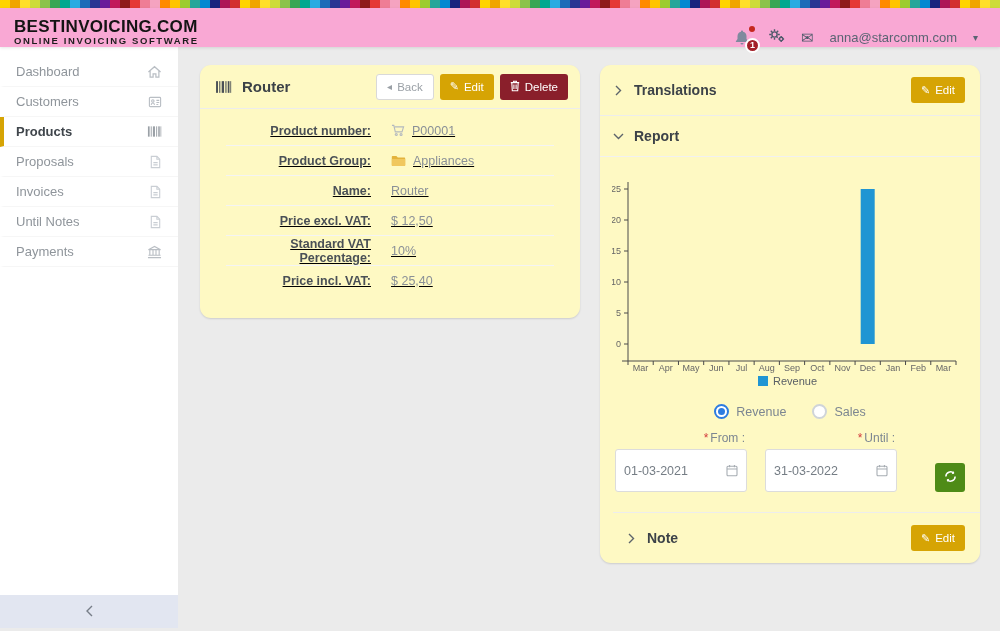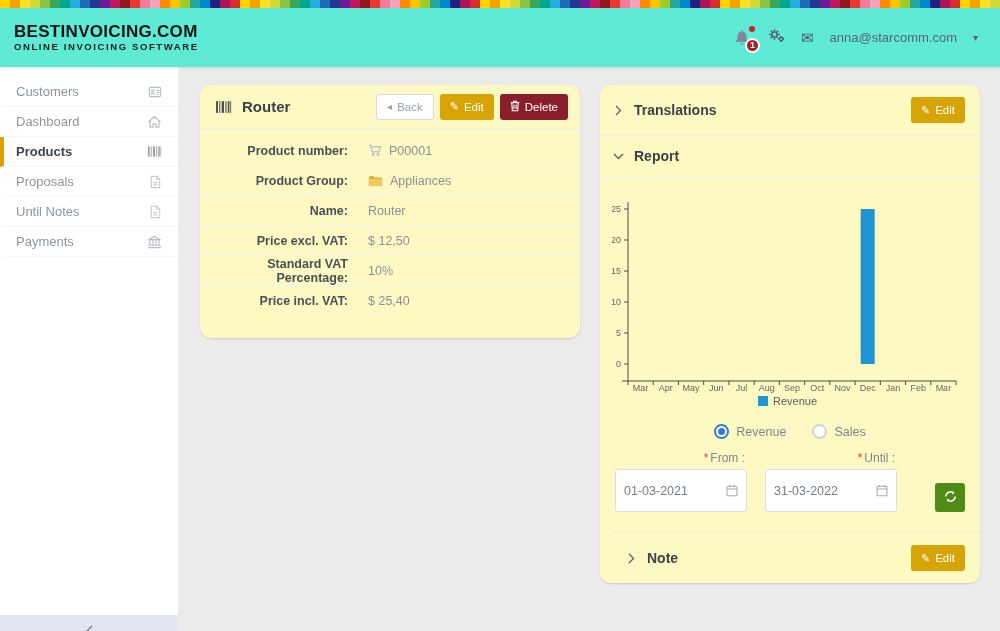--- a/index.html
+++ b/index.html
@@ -10,21 +10,21 @@
   .stripe { height:8px; width:100%;
     background:repeating-linear-gradient(90deg,
       #ffd400 0 10px,#f0a500 10px 20px,#ffdf2b 20px 30px,#cddc39 30px 40px,
       #8bc34a 40px 50px,#3aa655 50px 60px,#00a88f 60px 70px,#29abe2 70px 80px,
       #1e6bb8 80px 90px,#283593 90px 100px,#6a1b9a 100px 110px,#c2185b 110px 120px,
       #8e1b1b 120px 130px,#e53935 130px 140px,#ef7d95 140px 150px,#f5a3c0 150px 160px,
       #ff8a00 160px 170px,#ffc400 170px 180px,#9ccc2e 180px 190px,#26a69a 190px 200px,
       #0288d1 200px 210px,#1a237e 210px 220px,#ad1457 220px 230px,#d32f2f 230px 240px); }
 
   
-  .header { height:59px; background:#5eead4; display:flex; align-items:center;
+  .header { height:39px; background:#f9a8d4; display:flex; align-items:flex-end;
     padding:0 22px 0 14px; position:relative; z-index:5;
     box-shadow:0 1px 3px rgba(0,0,0,.10); }
   .logo { line-height:1.15; }
   .logo-title { font-size:17px; font-weight:bold; color:#141414; letter-spacing:.3px; }
   .logo-sub { font-size:9.5px; font-weight:bold; color:#1d1d1d; letter-spacing:1.6px; }
   .top-right { margin-left:auto; display:flex; align-items:center; gap:16px; color:#4f5a6b; }
   .bell-wrap { position:relative; width:18px; height:18px; }
   .bell-wrap svg { display:block; }
   .badge { position:absolute; bottom:-6px; right:-8px; min-width:15px; height:15px;
     background:#a32029; border:2px solid #fff; border-radius:50%; color:#fff;
@@ -57,21 +57,21 @@
     padding:0 12px 0 15px; border-bottom:1px solid #ededed; }
   .card-title { font-size:15px; font-weight:bold; color:#3c4248; }
   .hdr-btns { margin-left:auto; display:flex; gap:6px; }
   .btn { font-size:11.5px; height:26px; padding:0 10px; border-radius:3px; border:none;
     display:inline-flex; align-items:center; gap:5px; cursor:pointer;
     font-family:"Liberation Sans", sans-serif; }
   .btn-back { background:#fff; border:1px solid #d9d9d9; color:#9aa0a6; }
   .btn-gold { background:#d6a404; color:#fff; }
   .btn-red  { background:#8a1f2b; color:#fff; }
   .pencil { font-size:11px; }
-  .detail-body { padding:7px 3px 22px; }
+  .detail-body { padding:7px 26px 22px;text-decoration:underline; }
   .detail-row { display:flex; align-items:center; min-height:30px; border-bottom:1px solid #f4f4f4; }
   .detail-row:last-child { border-bottom:none; }
   .d-label { width:165px; text-align:right; font-weight:bold; color:#4a5056;
     font-size:12.5px; padding-right:20px; }
   .d-value { color:#8a9097; font-size:12.5px; display:flex; align-items:center; gap:7px; }
 
   
   .section-row { min-height:44px; display:flex; align-items:center; gap:12px; padding:12px 15px; }
   .section-title { font-size:14px; font-weight:bold; color:#3c4248; }
   .chev { display:flex; color:#5d646b; }
@@ -133,52 +133,61 @@
     <span class="glyph-icon">✉</span>
     <span class="email">anna@starcomm.com</span>
     <span class="caret">▾</span>
   </div>
 </div>
 
 <div class="layout">
 
   <div class="sidebar">
     <div class="side-item">
+      <span>Dashboard</span>
+      <span class="s-ic">
+        <svg width="15" height="14" viewBox="0 0 16 15" fill="none" stroke="currentColor" stroke-width="1.3">
+            <path d="M1.5 7.5 8 1.8l6.5 5.7M3.3 6.5V13h3.2V9.4h3V13h3.2V6.5"></path>
+          </svg>
+        </span>
+    </div>
+    <div class="side-item">
       <span>Customers</span>
       <span class="s-ic">
         <svg width="14" height="14" viewBox="0 0 15 15" fill="none" stroke="currentColor" stroke-width="1.2">
             <rect x="1.5" y="2.5" width="12" height="10" rx="1"></rect>
             <circle cx="5.2" cy="6.4" r="1.3"></circle>
             <path d="M3.4 10.5c.3-1.3 1-1.9 1.8-1.9s1.5.6 1.8 1.9M9 5.8h3M9 8h3M9 10.2h2"></path>
-          </svg>
-        </span>
-    </div>
-    <div class="side-item">
-      <span>Dashboard</span>
-      <span class="s-ic">
-        <svg width="15" height="14" viewBox="0 0 16 15" fill="none" stroke="currentColor" stroke-width="1.3">
-            <path d="M1.5 7.5 8 1.8l6.5 5.7M3.3 6.5V13h3.2V9.4h3V13h3.2V6.5"></path>
           </svg>
         </span>
     </div>
     <div class="side-item active">
       <span>Products</span>
       <span class="s-ic">
         <svg width="15" height="13" viewBox="0 0 16 13" fill="currentColor">
             <rect x="1" y="1" width="1.8" height="11"></rect>
             <rect x="4" y="1" width="1" height="11"></rect>
             <rect x="6.3" y="1" width="2.2" height="11"></rect>
             <rect x="9.8" y="1" width="1" height="11"></rect>
             <rect x="12" y="1" width="1.6" height="11"></rect>
             <rect x="14.4" y="1" width=".8" height="11"></rect>
           </svg>
         </span>
     </div>
     <div class="side-item pdf">
       <span>Proposals</span>
+      <span class="s-ic">
+        <svg width="13" height="14" viewBox="0 0 13 15" fill="none" stroke="currentColor" stroke-width="1.2">
+            <path d="M2 1.5h6l3 3V13.5H2z"></path>
+            <path d="M8 1.5v3h3M4.2 8.2h4.6M4.2 10.6h4.6"></path>
+          </svg>
+        </span>
+    </div>
+    <div class="side-item pdf">
+      <span>Invoices</span>
       <span class="s-ic">
         <svg width="13" height="14" viewBox="0 0 13 15" fill="none" stroke="currentColor" stroke-width="1.2">
             <path d="M2 1.5h6l3 3V13.5H2z"></path>
             <path d="M8 1.5v3h3M4.2 8.2h4.6M4.2 10.6h4.6"></path>
           </svg>
         </span>
     </div>
     <div class="side-item pdf">
       <span>Until Notes</span>
       <span class="s-ic">

